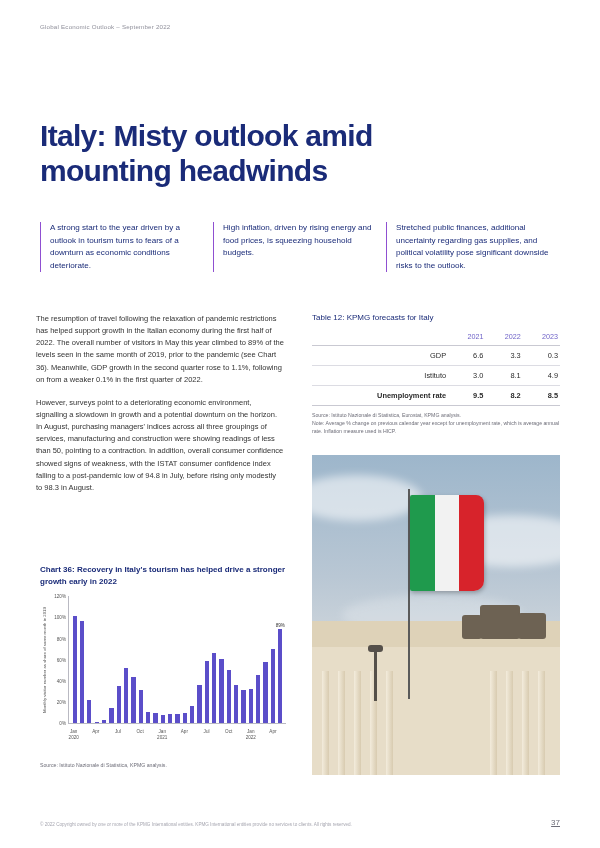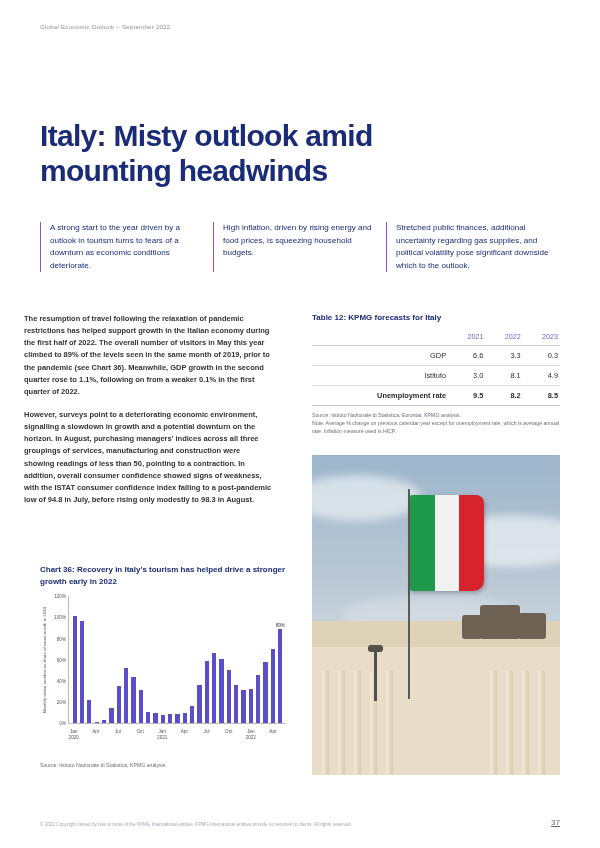--- a/index.html
+++ b/index.html
@@ -61,24 +61,23 @@
     font-size: 8.1px;
     line-height: 1.55;
     color: #1a2b78;
     padding-right: 10px;
   }
   .quote:first-child { border-left: 1.4px solid #8f4fd1; }
 
   
   .body-col {
     position: absolute;
-    left: 24px;
+    left: 36px;
     top: 313px;
     width: 248px;
-    font-weight: bold;
   }
   .body-col p {
     margin: 0 0 11px 0;
     font-size: 7.5px;
     line-height: 1.62;
     color: #333;
   }
 
   
   .chart-block {
@@ -193,21 +192,21 @@
 
   
   .table-block {
     position: absolute;
     left: 312px;
     top: 313px;
     width: 248px;
   }
   .table-title {
     font-size: 8px;
-    font-weight: bold;
+    font-weight: normal;
     color: #1a2b78;
     margin-bottom: 7px;
   }
   table.kpmg {
     width: 100%;
     border-collapse: collapse;
     font-size: 7.4px;
   }
   table.kpmg th {
     font-weight: normal;
@@ -332,21 +331,21 @@
 
 <div class="page">
 
   <div class="running-head">Global Economic Outlook – September 2022</div>
 
   <h1 class="title">Italy: Misty outlook amid mounting headwinds</h1>
 
   <div class="quotes">
     <div class="quote">A strong start to the year driven by a outlook in tourism turns to fears of a downturn as economic conditions deteriorate.</div>
     <div class="quote">High inflation, driven by rising energy and food prices, is squeezing household budgets.</div>
-    <div class="quote">Stretched public finances, additional uncertainty regarding gas supplies, and political volatility pose significant downside which to the outlook.</div>
+    <div class="quote">Stretched public finances, additional uncertainty regarding gas supplies, and political volatility pose significant downside risks to the outlook.</div>
   </div>
 
   <div class="body-col">
     <p>The resumption of travel following the relaxation of pandemic restrictions has helped support growth in the Italian economy during the first half of 2022. The overall number of visitors in May this year climbed to 89% of the levels seen in the same month of 2019, prior to the pandemic (see Chart 36). Meanwhile, GDP growth in the second quarter rose to 1.1%, following on from a weaker 0.1% in the first quarter of 2022.</p>
     <p>However, surveys point to a deteriorating economic environment, signalling a slowdown in growth and a potential downturn on the horizon. In August, purchasing managers' indices across all three groupings of services, manufacturing and construction were showing readings of less than 50, pointing to a contraction. In addition, overall consumer confidence showed signs of weakness, with the ISTAT consumer confidence index falling to a post-pandemic low of 94.8 in July, before rising only modestly to 98.3 in August.</p>
   </div>
 
   <div class="chart-block">
     <div class="chart-title">Chart 36: Recovery in Italy's tourism has helped drive a stronger growth early in 2022</div>
     <div class="chart-area">

